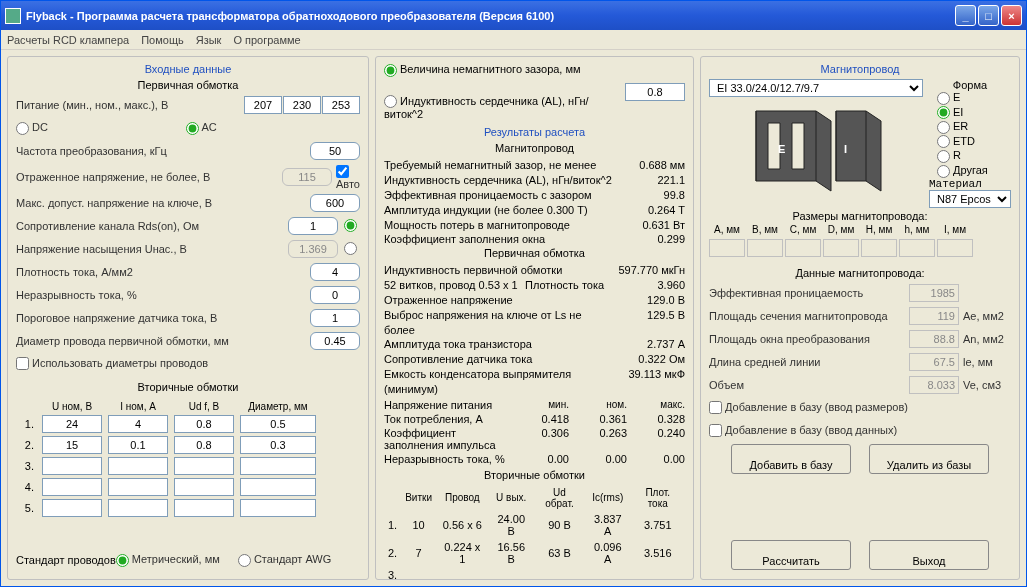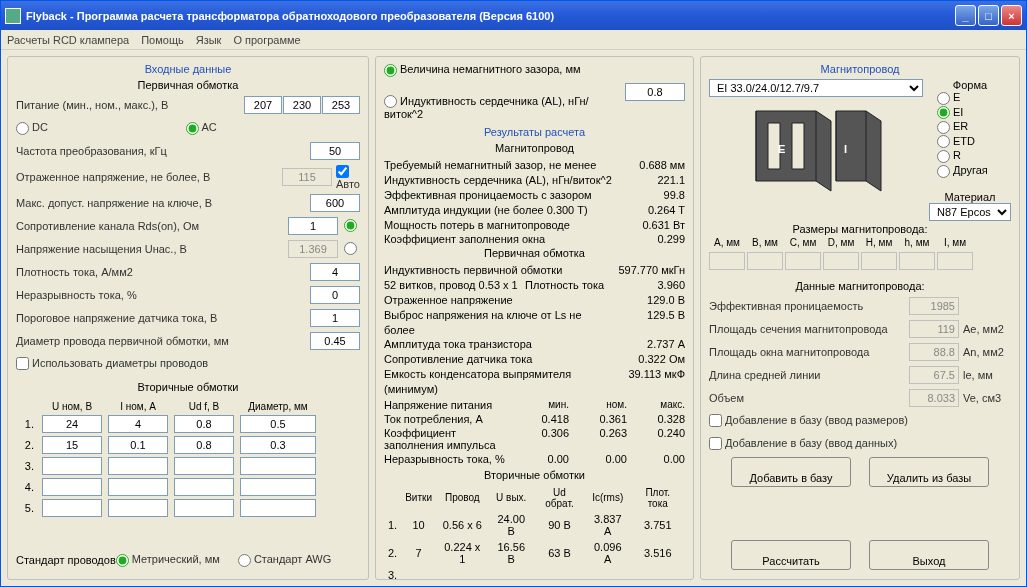--- a/index.html
+++ b/index.html
@@ -17,21 +17,21 @@
 .panel { border: 1px solid #c0c0c0; background: #ece9d8; padding: 6px 8px; border-radius: 3px; }
 .panel-left { width: 362px; display: flex; flex-direction: column; }
 .panel-mid { flex: 1; display: flex; flex-direction: column; }
 .panel-right { width: 320px; display: flex; flex-direction: column; }
 .sect-title { color: #2050c0; text-align: center; margin-bottom: 4px; }
 .sub-title { color: #000; text-align: center; margin-bottom: 4px; }
 .row { display: flex; align-items: center; margin-bottom: 3px; min-height: 20px; }
 .row label { flex: 1; color: #333; }
 input[type=text], select { border: 1px solid #7f9db9; background: #fff; padding: 1px 3px; font-size: 11px; height: 18px; }
 input[type=text][readonly] { background: #ece9d8; color: #888; border: 1px solid #c0c0c0; }
-input[type=text].med { width: 50px; text-align: center; }
+input[type=text].med { width: 50px; text-align: center; border-radius: 6px; }
 input[type=radio], input[type=checkbox] { margin: 0 3px 0 0; vertical-align: middle; }
 .radio-green { accent-color: #2a2; }
 .triple { display: flex; gap: 1px; }
 .triple input { width: 38px; text-align: center; }
 .sec-table { display: grid; grid-template-columns: 20px 60px 60px 60px 76px; gap: 3px 6px; align-items: center; margin-top: 4px; }
 .sec-table .hdr { color: #000; text-align: center; font-size: 10px; }
 .sec-table input { width: 100%; text-align: center; }
 .sec-table .num { text-align: right; padding-right: 2px; }
 .results { font-size: 11px; line-height: 1.35; }
 .results .rline { display: flex; }
@@ -348,21 +348,21 @@
         <div>
           <div style="text-align:center;">Форма</div>
           <div class="shape-group">
             <label><input type="radio" name="shape" class="radio-green" style=""><span>E</span></label>
             <label><input type="radio" name="shape" class="radio-green" checked="" style=""><span>EI</span></label>
             <label><input type="radio" name="shape" class="radio-green" style=""><span>ER</span></label>
             <label><input type="radio" name="shape" class="radio-green" style=""><span>ETD</span></label>
             <label><input type="radio" name="shape" class="radio-green" style=""><span>R</span></label>
             <label><input type="radio" name="shape" class="radio-green" style=""><span>Другая</span></label>
           </div>
-          <div style="text-align:center; margin-top:13px;">Материал</div>
+          <div style="text-align:left; margin-top:0;font-family:Liberation Mono, monospace;">Материал</div>
           <select style="width:100%;"><option>N87 Epcos</option></select>
         </div>
       </div>
       <div style="text-align:center; margin-top:2px;">Размеры магнитопровода:</div>
       <div class="dim-row">
         <span>A, мм</span>
           <span>B, мм</span>
           <span>C, мм</span>
           <span>D, мм</span>
           <span>H, мм</span>
@@ -385,21 +385,21 @@
             <label>Эффективная проницаемость</label>
             <input type="text" readonly="" value="1985" style="">
             <span class="unit"></span>
           </div>
         <div class="row">
             <label>Площадь сечения магнитопровода</label>
             <input type="text" readonly="" value="119" style="">
             <span class="unit">Ae, мм2</span>
           </div>
         <div class="row">
-            <label>Площадь окна магнитопровода</label>
+            <label>Площадь окна преобразования</label>
             <input type="text" readonly="" value="88.8" style="">
             <span class="unit">An, мм2</span>
           </div>
         <div class="row">
             <label>Длина средней линии</label>
             <input type="text" readonly="" value="67.5" style="">
             <span class="unit">le, мм</span>
           </div>
         <div class="row">
             <label>Объем</label>

